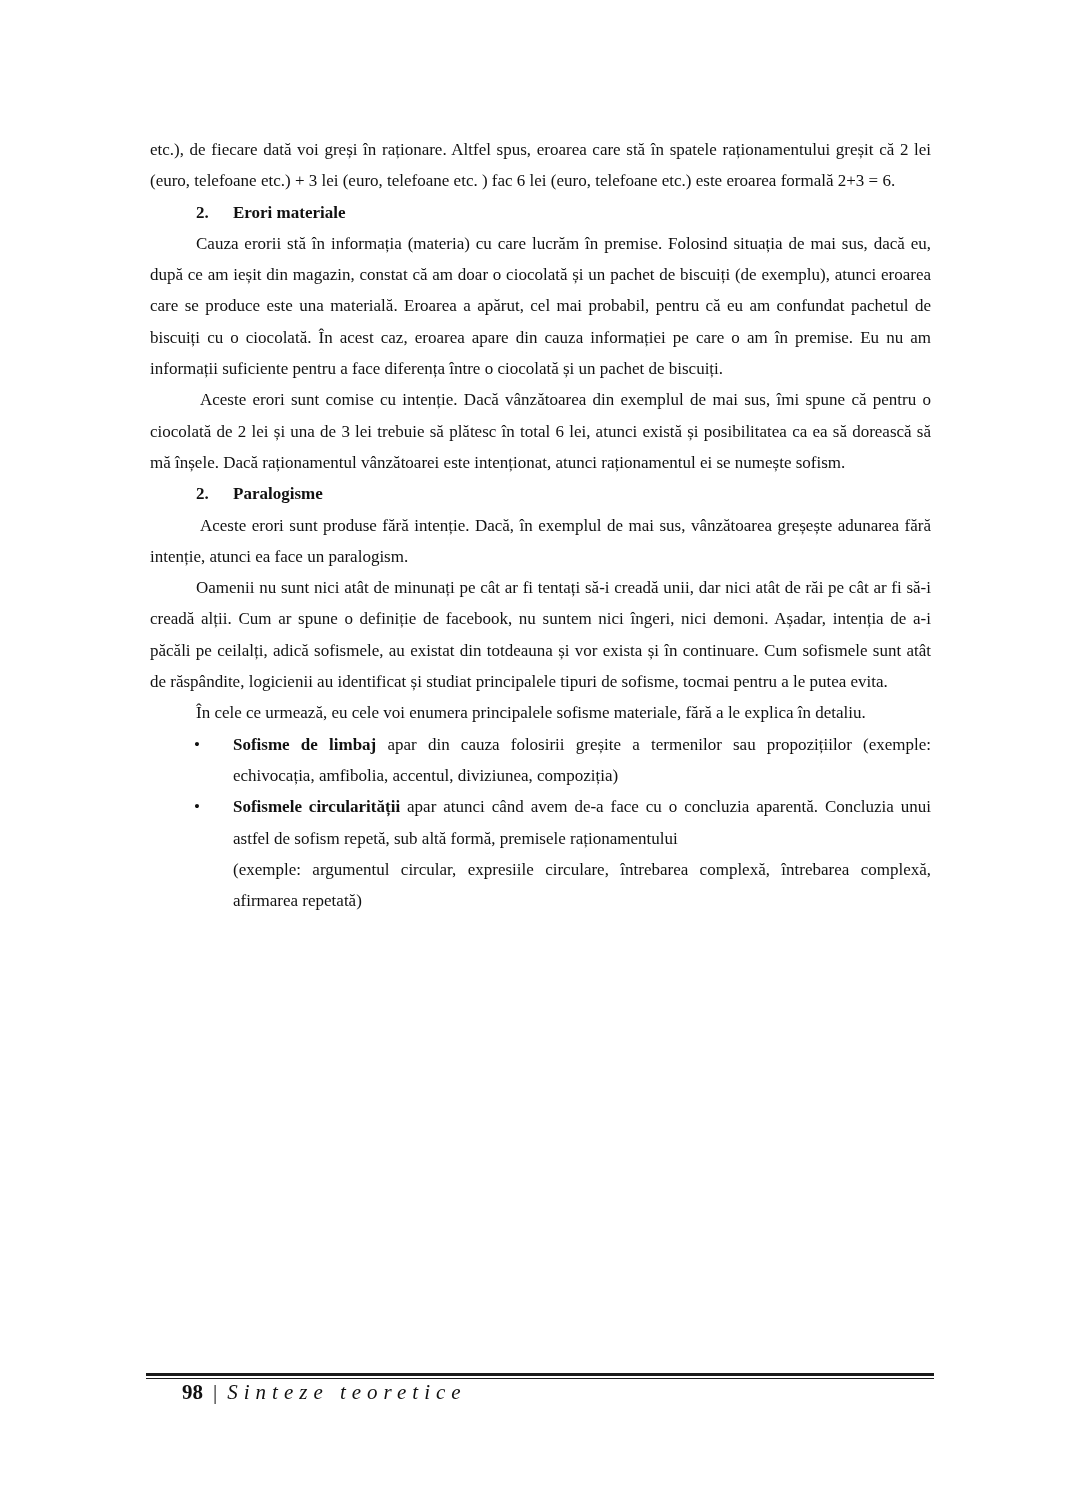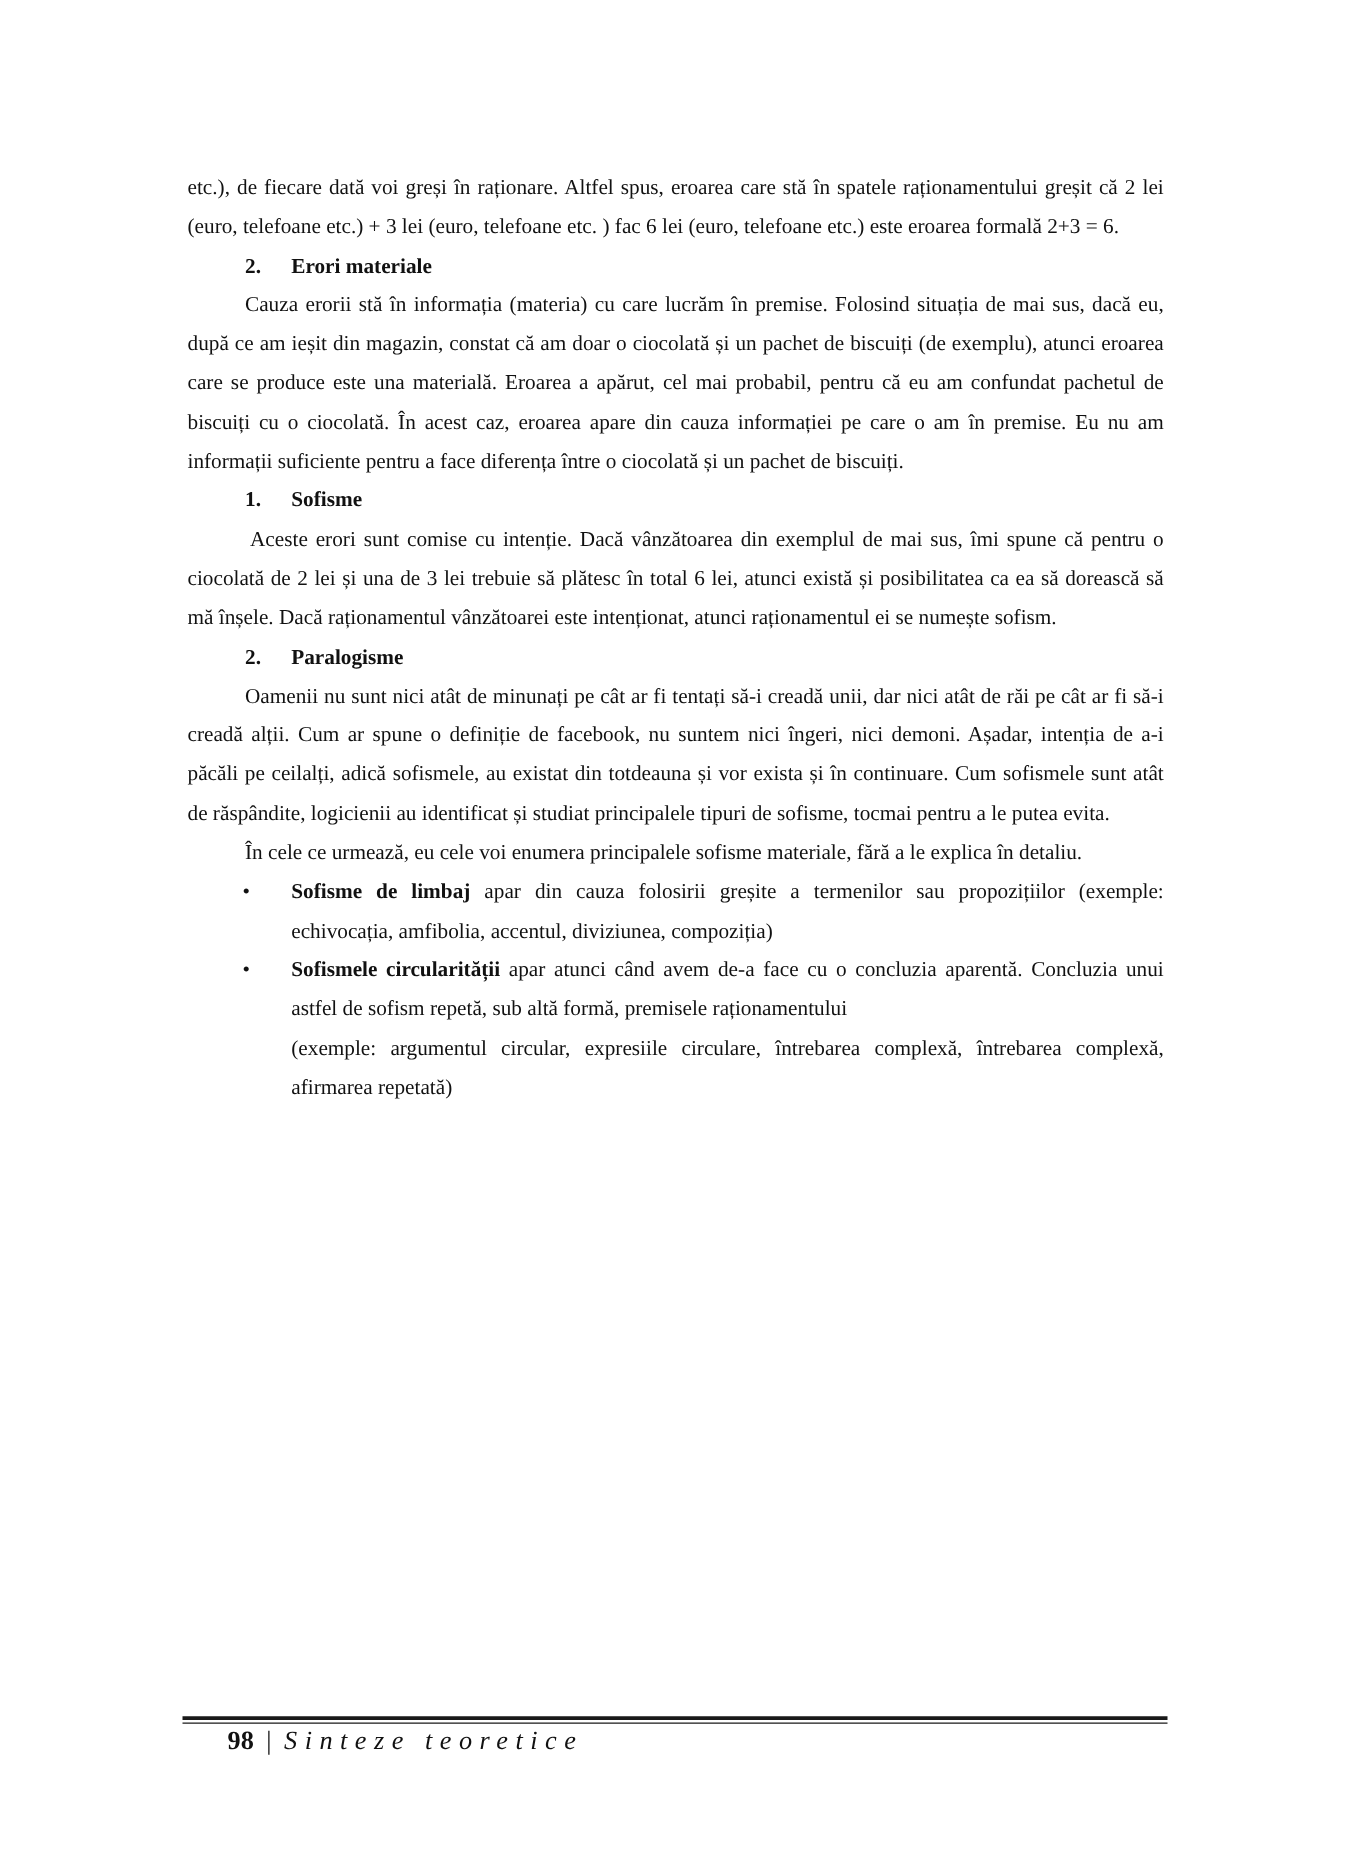--- a/index.html
+++ b/index.html
@@ -34,30 +34,28 @@
 <div class="page">
   <p class="p">etc.), de fiecare dată voi greși în raționare. Altfel spus, eroarea care stă în spatele raționamentului greșit că 2 lei (euro, telefoane etc.) + 3 lei (euro, telefoane etc. ) fac 6 lei (euro, telefoane etc.) este eroarea formală 2+3 = 6.</p>
 
   <p class="heading">
     <span class="num">2.</span><span>Erori materiale</span>
   </p>
 
   <p class="p indent">Cauza erorii stă în informația (materia) cu care lucrăm în premise. Folosind situația de mai sus, dacă eu, după ce am ieșit din magazin, constat că am doar o ciocolată și un pachet de biscuiți (de exemplu), atunci eroarea care se produce este una materială. Eroarea a apărut, cel mai probabil, pentru că eu am confundat pachetul de biscuiți cu o ciocolată. În acest caz, eroarea apare din cauza informației pe care o am în premise. Eu nu am informații suficiente pentru a face diferența între o ciocolată și un pachet de biscuiți.</p>
 
 
-  <p class="heading">
-    <span class="num">1.</span><span>Sofisme</span>
-  </p>
 
   <p class="p indent2">Aceste erori sunt comise cu intenție. Dacă vânzătoarea din exemplul de mai sus, îmi spune că pentru o ciocolată de 2 lei și una de 3 lei trebuie să plătesc în total 6 lei, atunci există și posibilitatea ca ea să dorească să mă înșele. Dacă raționamentul vânzătoarei este intenționat, atunci raționamentul ei se numește sofism.</p>
 
   <p class="heading">
     <span class="num">2.</span><span>Paralogisme</span>
   </p>
 
+  <p class="p indent2">Aceste erori sunt produse fără intenție. Dacă, în exemplul de mai sus, vânzătoarea greșește adunarea fără intenție, atunci ea face un paralogism.</p>
 
   <p class="p indent">Oamenii nu sunt nici atât de minunați pe cât ar fi tentați să-i creadă unii, dar nici atât de răi pe cât ar fi să-i creadă alții. Cum ar spune o definiție de facebook, nu suntem nici îngeri, nici demoni. Așadar, intenția de a-i păcăli pe ceilalți, adică sofismele, au existat din totdeauna și vor exista și în continuare. Cum sofismele sunt atât de răspândite, logicienii au identificat și studiat principalele tipuri de sofisme, tocmai pentru a le putea evita.</p>
 
   <p class="p indent">În cele ce urmează, eu cele voi enumera principalele sofisme materiale, fără a le explica în detaliu.</p>
 
   <ul class="bullets">
     <li>
       <span class="dot">•</span>
       <b>Sofisme de limbaj</b><span> apar din cauza folosirii greșite a termenilor sau propozițiilor (exemple: echivocația, amfibolia, accentul, diviziunea, compoziția)</span>
     </li>

